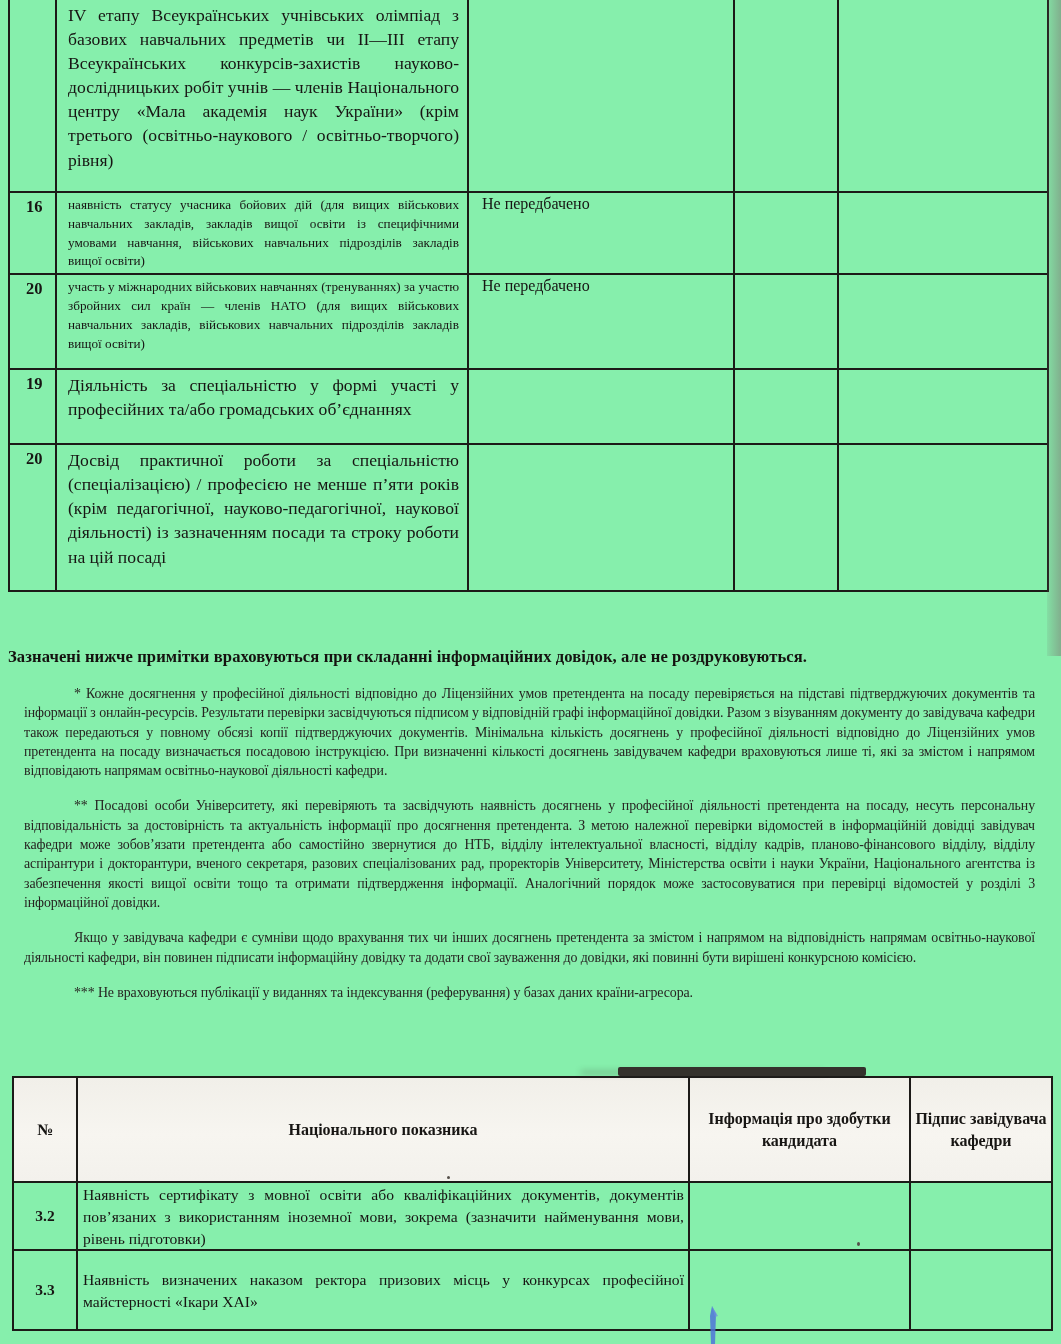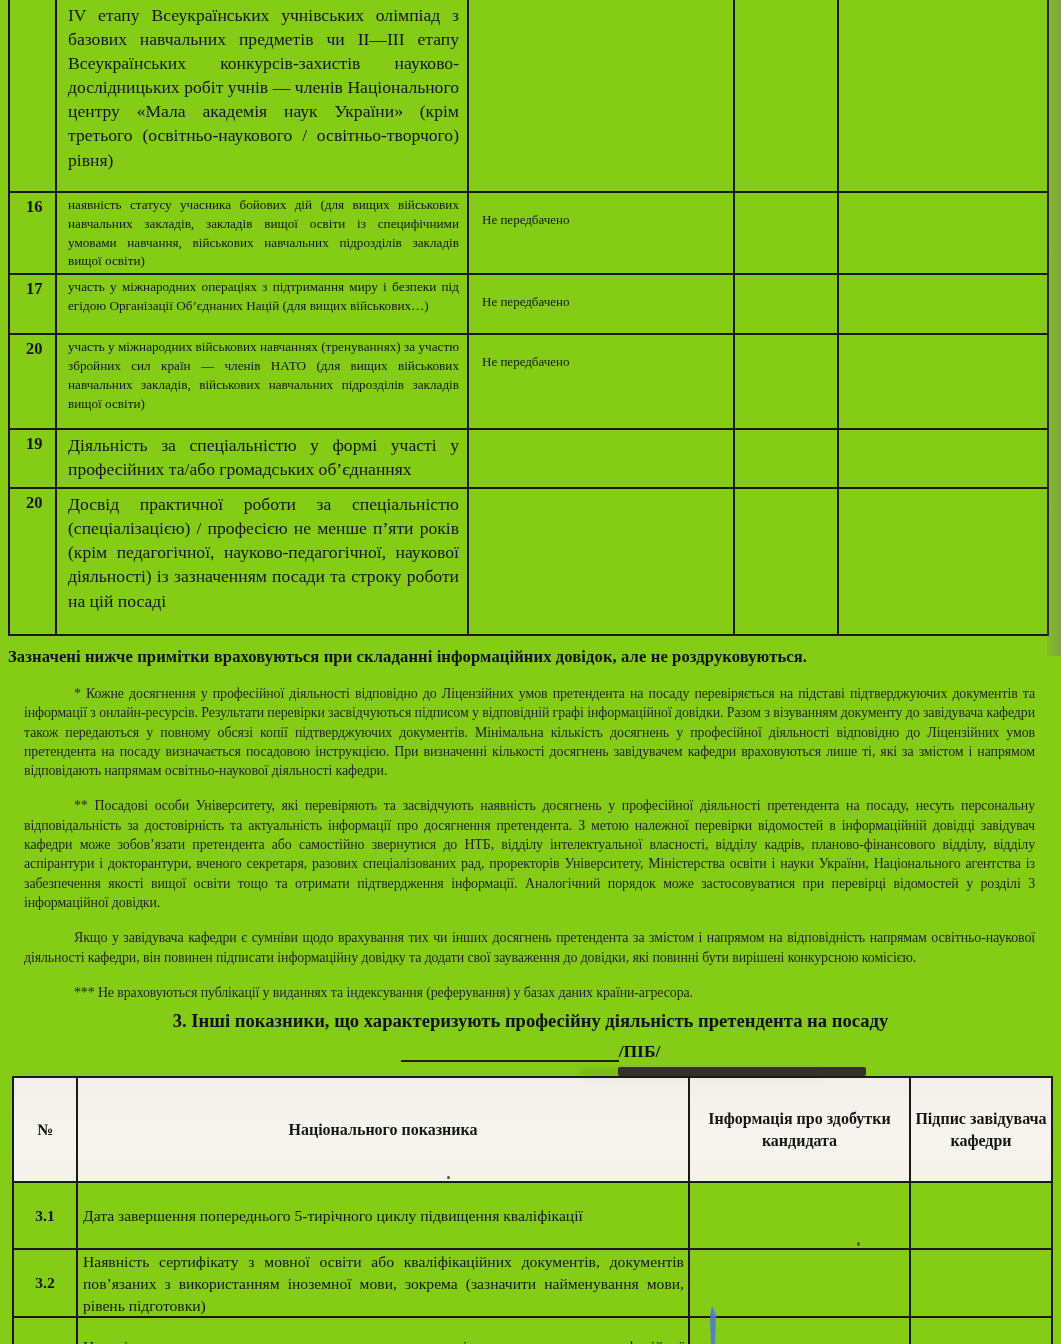--- a/index.html
+++ b/index.html
@@ -1,32 +1,32 @@
 <!DOCTYPE html>
 <html lang="uk"><head>
 <meta charset="utf-8">
 <style>
   html,body{margin:0;padding:0;background:#e8e6e2;}
   #page{
     position:relative;
     width:1061px;height:1344px;
-    background:#84cc16;
+    background:#86efac;
     overflow:hidden;
     font-family:"Liberation Serif","DejaVu Serif",serif;
     color:#171513;
   }
   
   table{border-collapse:collapse;table-layout:fixed;}
   .t1{position:absolute;left:8px;top:-2px;width:1039px;}
   .t1 td{border:2px solid #1c1a18;vertical-align:top;padding:16px;}
   .t1 td.numcell{text-align:center;font-weight:bold;font-size:16.5px;padding-top:4px;}
   .t1 td.desc{padding:3px 8px 2px 11px;text-align:justify;}
   .t1 .large{font-size:17.6px;line-height:24.1px;}
   .t1 .small{font-size:13.2px;line-height:18.8px;}
-  .t1 td.val{padding:16px 6px 2px 13px;font-size:13px;line-height:21px;}
+  .t1 td.val{padding:0 6px 2px 13px;font-size:16px;line-height:21px;}
   
   .notes{position:absolute;left:8px;top:646px;width:1043px;}
   .notes-heading{font-weight:bold;font-size:16.6px;line-height:22px;letter-spacing:.1px;margin:0 0 3px 0;color:#14120f;}
   .note{margin:16px;text-indent:50px;text-align:justify;font-size:13.9px;line-height:19.3px;letter-spacing:-.1px;color:#262421;}
   
   .sec3{position:absolute;left:0;top:1008px;width:1061px;text-align:center;}
   .sec3-title{font-weight:bold;font-size:18.6px;line-height:26px;margin:0;color:#14120f;}
   .pib-row{display:flex;justify-content:center;align-items:flex-end;margin-top:4px;height:24px;}
   .pib-line{display:inline-block;width:218px;border-bottom:2.5px solid #23211e;height:18px;}
   .pib-text{font-weight:bold;font-size:17.5px;line-height:22px;color:#14120f;}
@@ -67,35 +67,28 @@
         <td></td>
         <td></td>
       </tr>
       <tr style="height:77px">
         <td class="numcell">16</td>
         <td class="desc small">наявність статусу учасника бойових дій (для вищих військових навчальних закладів, закладів вищої освіти із специфічними умовами навчання, військових навчальних підрозділів закладів вищої освіти)</td>
         <td class="val">Не передбачено</td>
         <td></td>
         <td></td>
       </tr>
-      <tr style="height:60px">
-        <td class="numcell">17</td>
-        <td class="desc small">участь у міжнародних операціях з підтримання миру і безпеки під егідою Організації Об’єднаних Націй (для вищих військових…)</td>
-        <td class="val">Не передбачено</td>
-        <td></td>
-        <td></td>
-      </tr>
       <tr style="height:95px">
         <td class="numcell">20</td>
         <td class="desc small">участь у міжнародних військових навчаннях (тренуваннях) за участю збройних сил країн — членів НАТО (для вищих військових навчальних закладів, військових навчальних підрозділів закладів вищої освіти)</td>
         <td class="val">Не передбачено</td>
         <td></td>
         <td></td>
       </tr>
-      <tr style="height:59px">
+      <tr style="height:75px">
         <td class="numcell">19</td>
         <td class="desc large">Діяльність за спеціальністю у формі участі у професійних та/або громадських об’єднаннях</td>
         <td class="val"></td>
         <td></td>
         <td></td>
       </tr>
       <tr style="height:147px">
         <td class="numcell">20</td>
         <td class="desc large">Досвід практичної роботи за спеціальністю (спеціалізацією) / професією не менше п’яти років (крім педагогічної, науково-педагогічної, наукової діяльності) із зазначенням посади та строку роботи на цій посаді</td>
         <td class="val"></td>
@@ -106,47 +99,34 @@
   </table>
 
   <div class="notes">
     <p class="notes-heading">Зазначені нижче примітки враховуються при складанні інформаційних довідок, але не роздруковуються.</p>
     <p class="note">* Кожне досягнення у професійної діяльності відповідно до Ліцензійних умов претендента на посаду перевіряється на підставі підтверджуючих документів та інформації з онлайн-ресурсів. Результати перевірки засвідчуються підписом у відповідній графі інформаційної довідки. Разом з візуванням документу до завідувача кафедри також передаються у повному обсязі копії підтверджуючих документів. Мінімальна кількість досягнень у професійної діяльності відповідно до Ліцензійних умов претендента на посаду визначається посадовою інструкцією. При визначенні кількості досягнень завідувачем кафедри враховуються лише ті, які за змістом і напрямом відповідають напрямам освітньо-наукової діяльності кафедри.</p>
     <p class="note">** Посадові особи Університету, які перевіряють та засвідчують наявність досягнень у професійної діяльності претендента на посаду, несуть персональну відповідальність за достовірність та актуальність інформації про досягнення претендента. З метою належної перевірки відомостей в інформаційній довідці завідувач кафедри може зобов’язати претендента або самостійно звернутися до НТБ, відділу інтелектуальної власності, відділу кадрів, планово-фінансового відділу, відділу аспірантури і докторантури, вченого секретаря, разових спеціалізованих рад, проректорів Університету, Міністерства освіти і науки України, Національного агентства із забезпечення якості вищої освіти тощо та отримати підтвердження інформації. Аналогічний порядок може застосовуватися при перевірці відомостей у розділі 3 інформаційної довідки.</p>
     <p class="note">Якщо у завідувача кафедри є сумніви щодо врахування тих чи інших досягнень претендента за змістом і напрямом на відповідність напрямам освітньо-наукової діяльності кафедри, він повинен підписати інформаційну довідку та додати свої зауваження до довідки, які повинні бути вирішені конкурсною комісією.</p>
     <p class="note">*** Не враховуються публікації у виданнях та індексування (реферування) у базах даних країни-агресора.</p>
   </div>
 
-  <div class="sec3">
-    <p class="sec3-title">3. Інші показники, що характеризують професійну діяльність претендента на посаду</p>
-    <div class="pib-row">
-      <span class="pib-line"></span>
-      <span class="pib-text">/ПІБ/</span>
-    </div>
-  </div>
 
   <table class="t2">
     <colgroup>
       <col style="width:64px">
         <col style="width:612px">
         <col style="width:221px">
         <col style="width:142px">
     </colgroup>
     <tbody>
       <tr style="height:105px">
         <th>№</th>
         <th>Національного показника</th>
         <th>Інформація про здобутки кандидата</th>
         <th>Підпис завідувача кафедри</th>
-      </tr>
-      <tr style="height:67px">
-        <td class="numcell">3.1</td>
-        <td class="desc">Дата завершення попереднього 5-тирічного циклу підвищення кваліфікації</td>
-        <td class="blank"></td>
-        <td class="blank"></td>
       </tr>
       <tr style="height:68px">
         <td class="numcell">3.2</td>
         <td class="desc">Наявність сертифікату з мовної освіти або кваліфікаційних документів, документів пов’язаних з використанням іноземної мови, зокрема (зазначити найменування мови, рівень підготовки)</td>
         <td class="blank"></td>
         <td class="blank"></td>
       </tr>
       <tr style="height:80px">
         <td class="numcell">3.3</td>
         <td class="desc">Наявність визначених наказом ректора призових місць у конкурсах професійної майстерності «Ікари ХАІ»</td>

